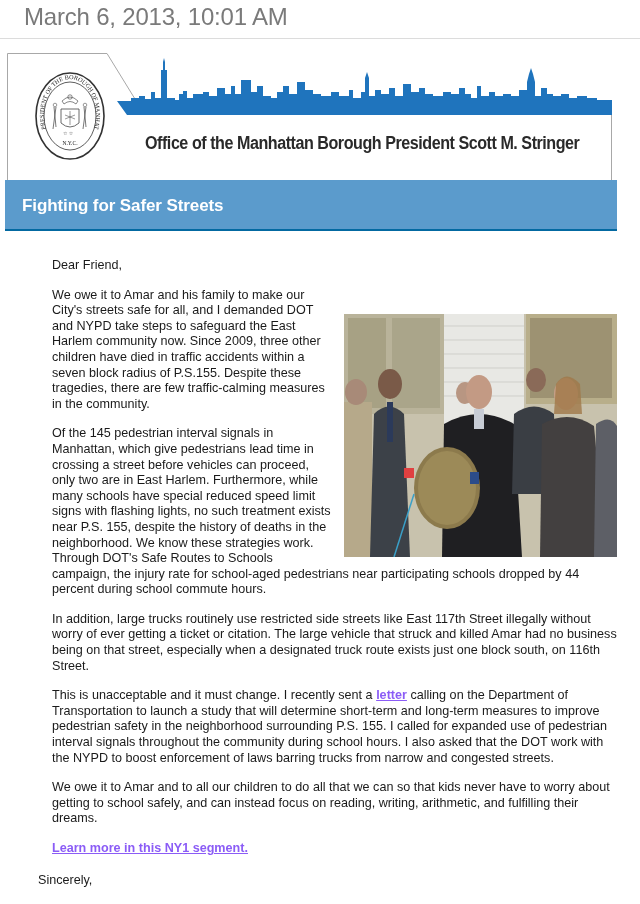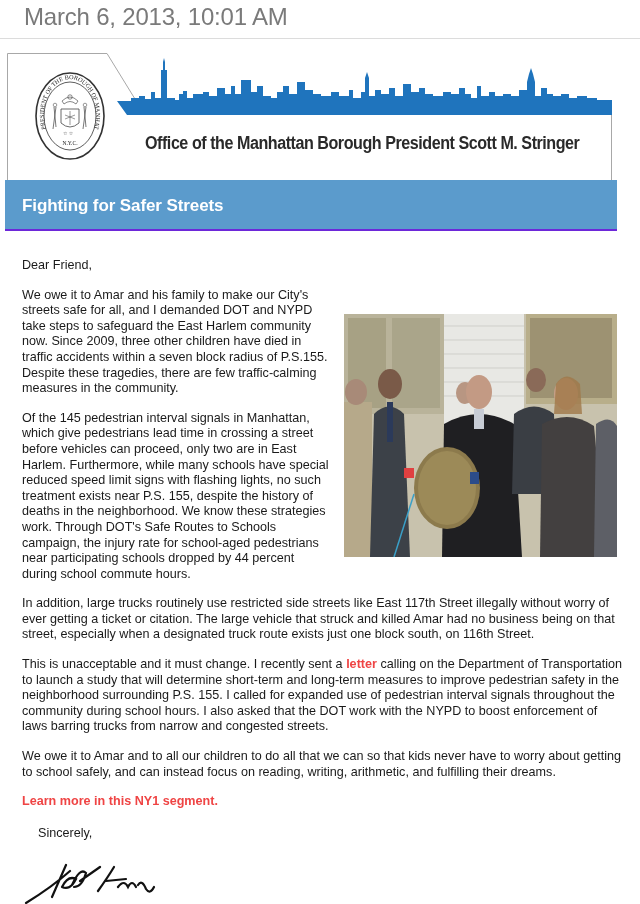--- a/index.html
+++ b/index.html
@@ -23,37 +23,37 @@
   .skyline { position: absolute; left: 110px; top: 5px; width: 495px; height: 57px; }
   .office-title {
     position: absolute; left: 138px; top: 80px;
     font-family: "Liberation Sans", sans-serif; font-weight: bold;
     font-size: 17.5px; color: #2a2a2a; letter-spacing: -0.5px;
     transform: scaleX(0.92); transform-origin: left center; white-space: nowrap;
   }
 
   .banner {
     position: absolute; left: 5px; top: 180px; width: 612px; height: 51px;
-    background: #5b9bcc; border-bottom: 2px solid #6d28d9;
+    background: #5b9bcc; border-bottom: 2px solid #0369a1;
   }
   .banner-title {
     position: absolute; left: 17px; top: 16px;
     font-size: 17px; font-weight: bold; color: #ffffff; letter-spacing: -0.1px;
   }
 
   .content {
     position: absolute; left: 22px; top: 258px; width: 600px;
     font-size: 12.6px; line-height: 15.6px; color: #1a1a1a;
   }
-  .content p { margin-bottom: 14px; }
+  .content p { margin-bottom: 14px; margin-left: 30px; }
   .photo {
     float: right; width: 273px; height: 243px; margin: 26px 5px 8px 12px;
     position: relative; overflow: hidden; background: #c9c4b4;
   }
-  .link { color: #ef4444; font-weight: bold; cursor: pointer; }
+  .link { color: #8b5cf6; font-weight: bold; text-decoration: underline; cursor: pointer; }
   .signature { width: 140px; height: 50px; margin: 4px 0 2px 0; display: block; }
   .sig-lines p { margin: 16px; }
 </style>
 </head>
 <body>
 
 <div class="date-bar">
   <div class="date-text">March 6, 2013, 10:01 AM</div>
 </div>
 

